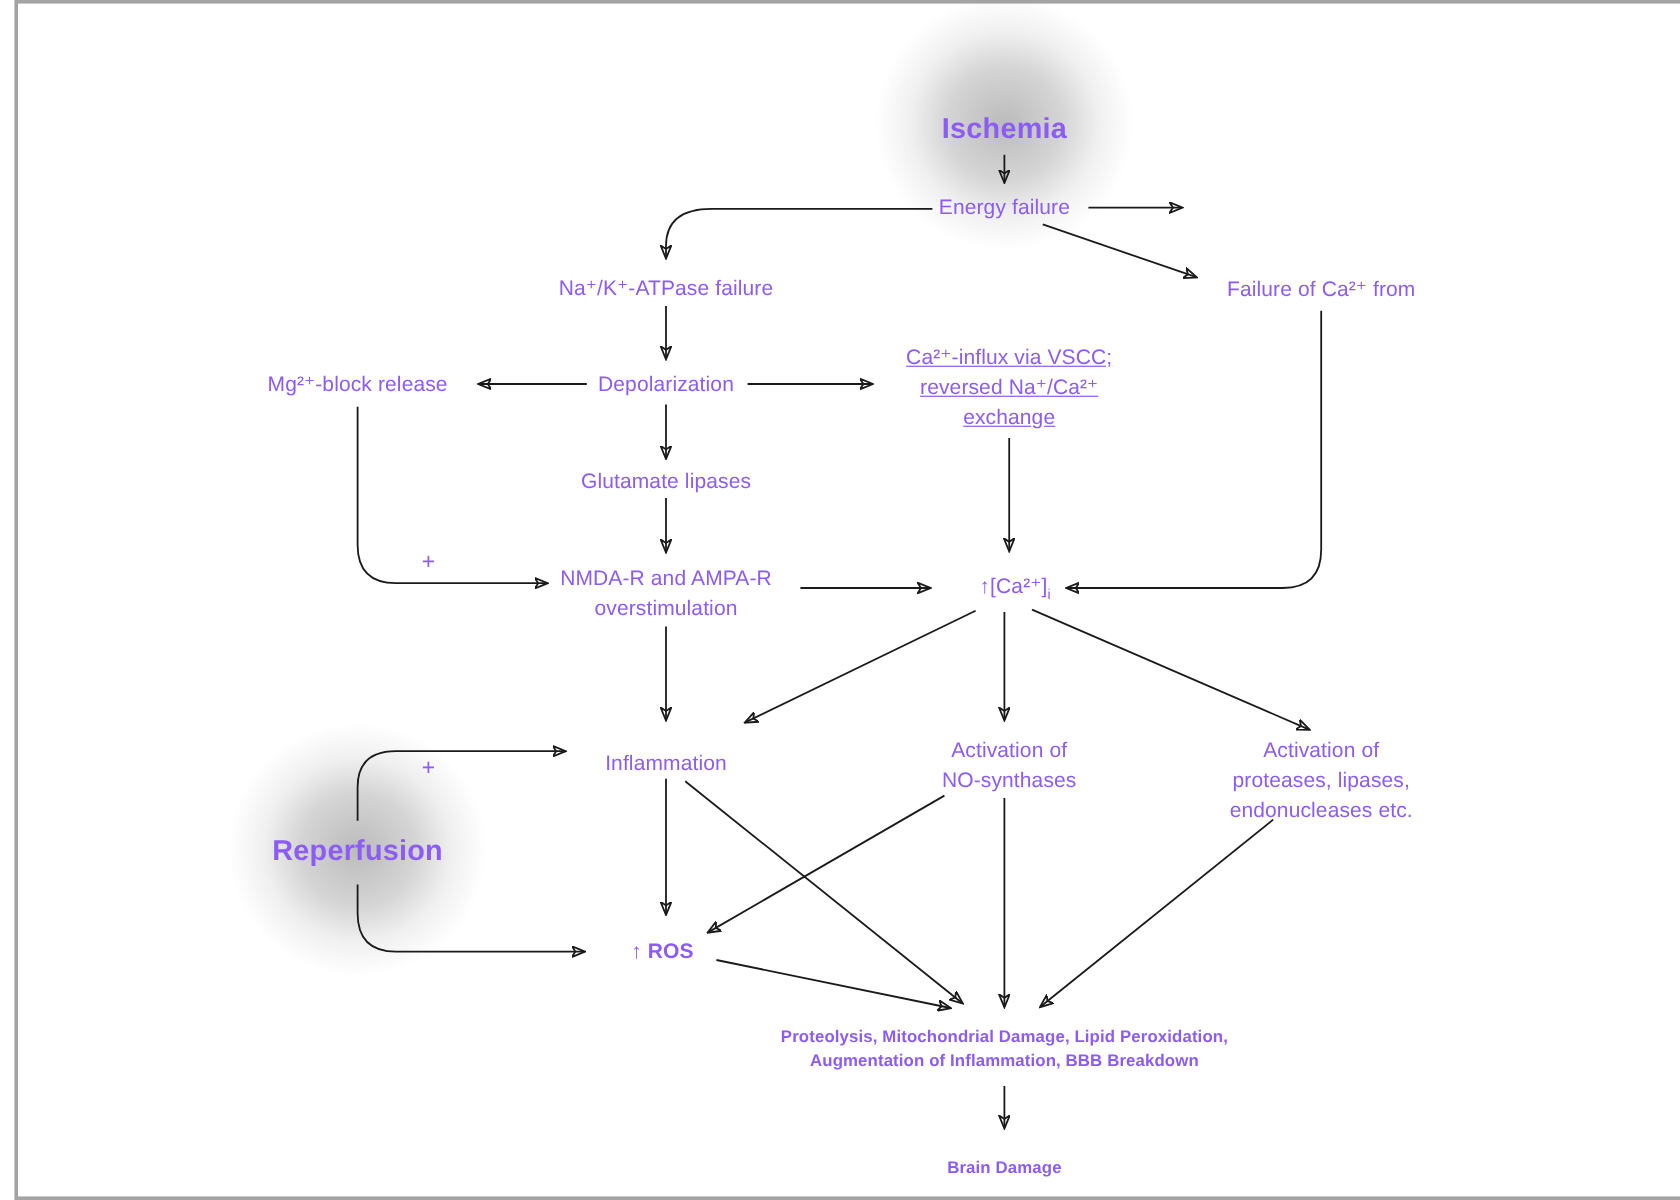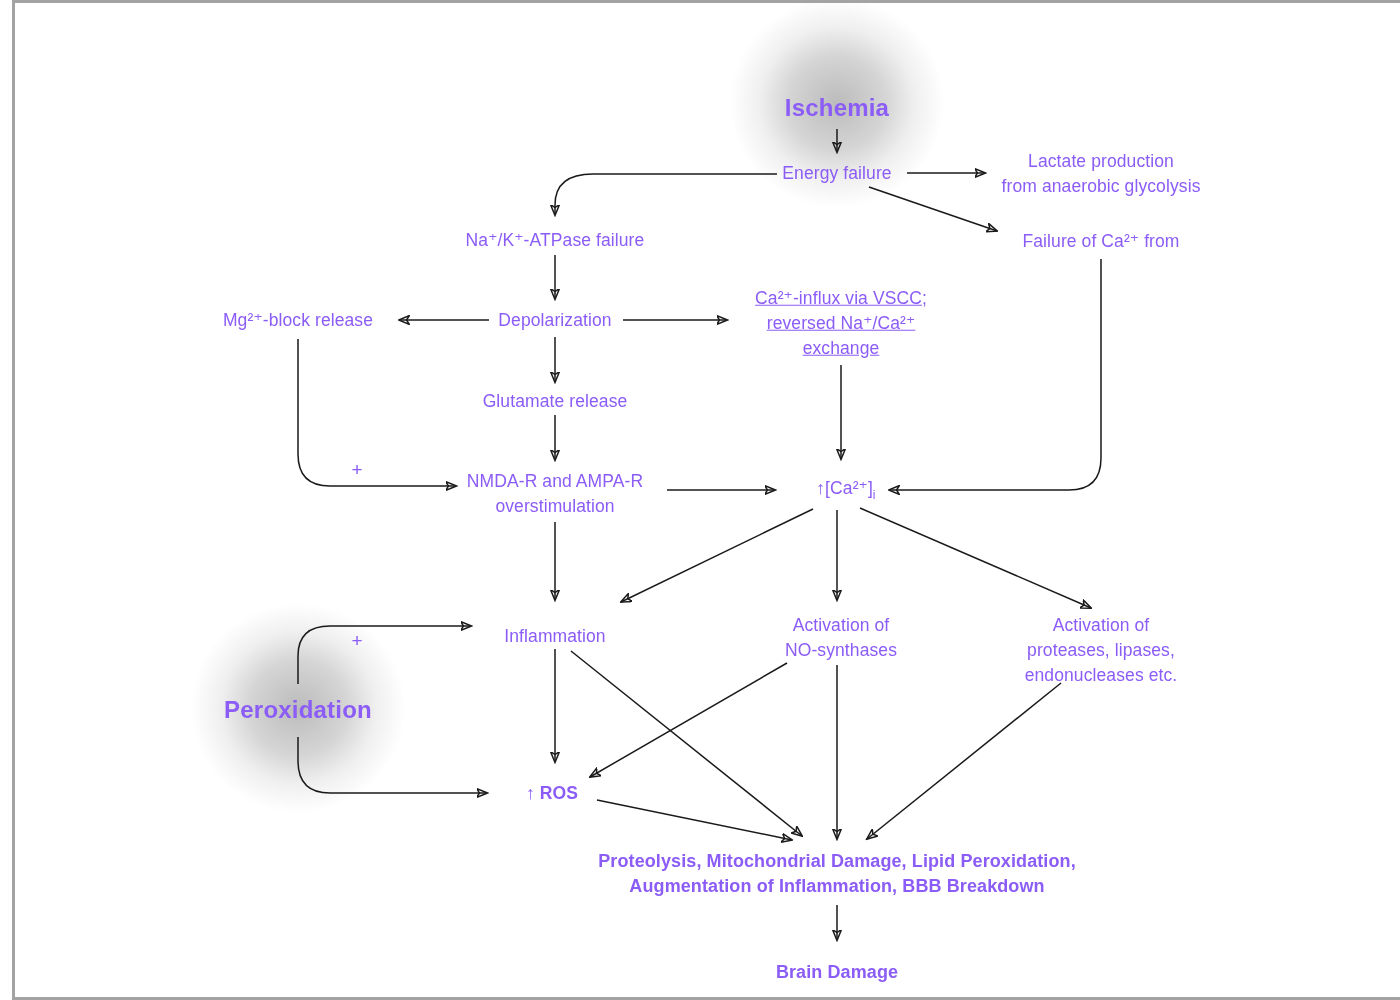--- a/index.html
+++ b/index.html
@@ -18,21 +18,21 @@
       rgba(130,130,130,0) 100%);
   }
   svg.arrows { position:absolute; left:0; top:0; width:1400px; height:1000px; }
   svg.arrows path { fill:none; stroke:#1a1a1a; stroke-width:1.5; }
   .node {
     position:absolute; transform:translate(-50%,-50%);
     white-space:pre; text-align:center;
     font-size:17.5px; line-height:1.42; letter-spacing:0.1px;
   }
   .node.title { font-size:24px; font-weight:700; letter-spacing:0.2px; }
-  .node.emph  { font-size:18px;  font-weight:700; line-height:1.4; }
+  .node.emph  { font-size:14px;  font-weight:700; line-height:1.4; }
   .node.plus  { font-size:19px; }
   sub { font-size:0.68em; }
 </style>
 </head>
 <body>
 
 <div class="canvas">
 
   <div class="blob" style="left:822px; top:100px; width:215px; height:210px;"></div>
   <div class="blob" style="left:283px; top:705px; width:215px; height:210px;"></div>
@@ -68,54 +68,52 @@
     <path d="M822,662 L822,836" marker-end="url(#ah)"></path>
     <path d="M1046,680 L852,836" marker-end="url(#ah)"></path>
     <path d="M582,797 L777,837" marker-end="url(#ah)"></path>
     <path d="M822,902 L822,937" marker-end="url(#ah)"></path>
   </svg>
 
   <div class="node title" style="left:822px; top:105px;">Ischemia</div>
 
   <div class="node" style="left:822px; top:170px;">Energy failure</div>
 
-  <div class="node" style="left:1086px; top:171px;">Lactate production
-from anaerobic glycolysis</div>
 
   <div class="node" style="left:540px; top:237px;">Na⁺/K⁺-ATPase failure</div>
 
   <div class="node" style="left:1086px; top:238px;">Failure of Ca²⁺ from</div>
 
   <div class="node" style="left:283px; top:317px;">Mg²⁺-block release</div>
 
   <div class="node" style="left:540px; top:317px;">Depolarization</div>
 
   <div class="node" style="left:826px; top:320px;text-decoration:underline;">Ca²⁺-influx via VSCC;
 reversed Na⁺/Ca²⁺
 exchange</div>
 
-  <div class="node" style="left:540px; top:398px;">Glutamate release</div>
+  <div class="node" style="left:540px; top:398px;">Glutamate lipases</div>
 
   <div class="node" style="left:540px; top:491px;">NMDA-R and AMPA-R
 overstimulation</div>
 
   <div class="node" style="left:821px; top:487px;">
     <span>↑[Ca²⁺]</span><sub>i</sub>
   </div>
 
   <div class="node" style="left:540px; top:633px;">Inflammation</div>
 
   <div class="node" style="left:826px; top:635px;">Activation of
 NO-synthases</div>
 
   <div class="node" style="left:1086px; top:647px;">Activation of
 proteases, lipases,
 endonucleases etc.</div>
 
-  <div class="node title" style="left:283px; top:707px;">Peroxidation</div>
+  <div class="node title" style="left:283px; top:707px;">Reperfusion</div>
 
   <div class="node" style="left:537px; top:790px;font-weight:bold;">↑ ROS</div>
 
   <div class="node emph" style="left:822px; top:871px;">Proteolysis, Mitochondrial Damage, Lipid Peroxidation,
 Augmentation of Inflammation, BBB Breakdown</div>
 
   <div class="node emph" style="left:822px; top:970px;">Brain Damage</div>
 
   <div class="node plus" style="left:342px; top:467px;">+</div>
 

